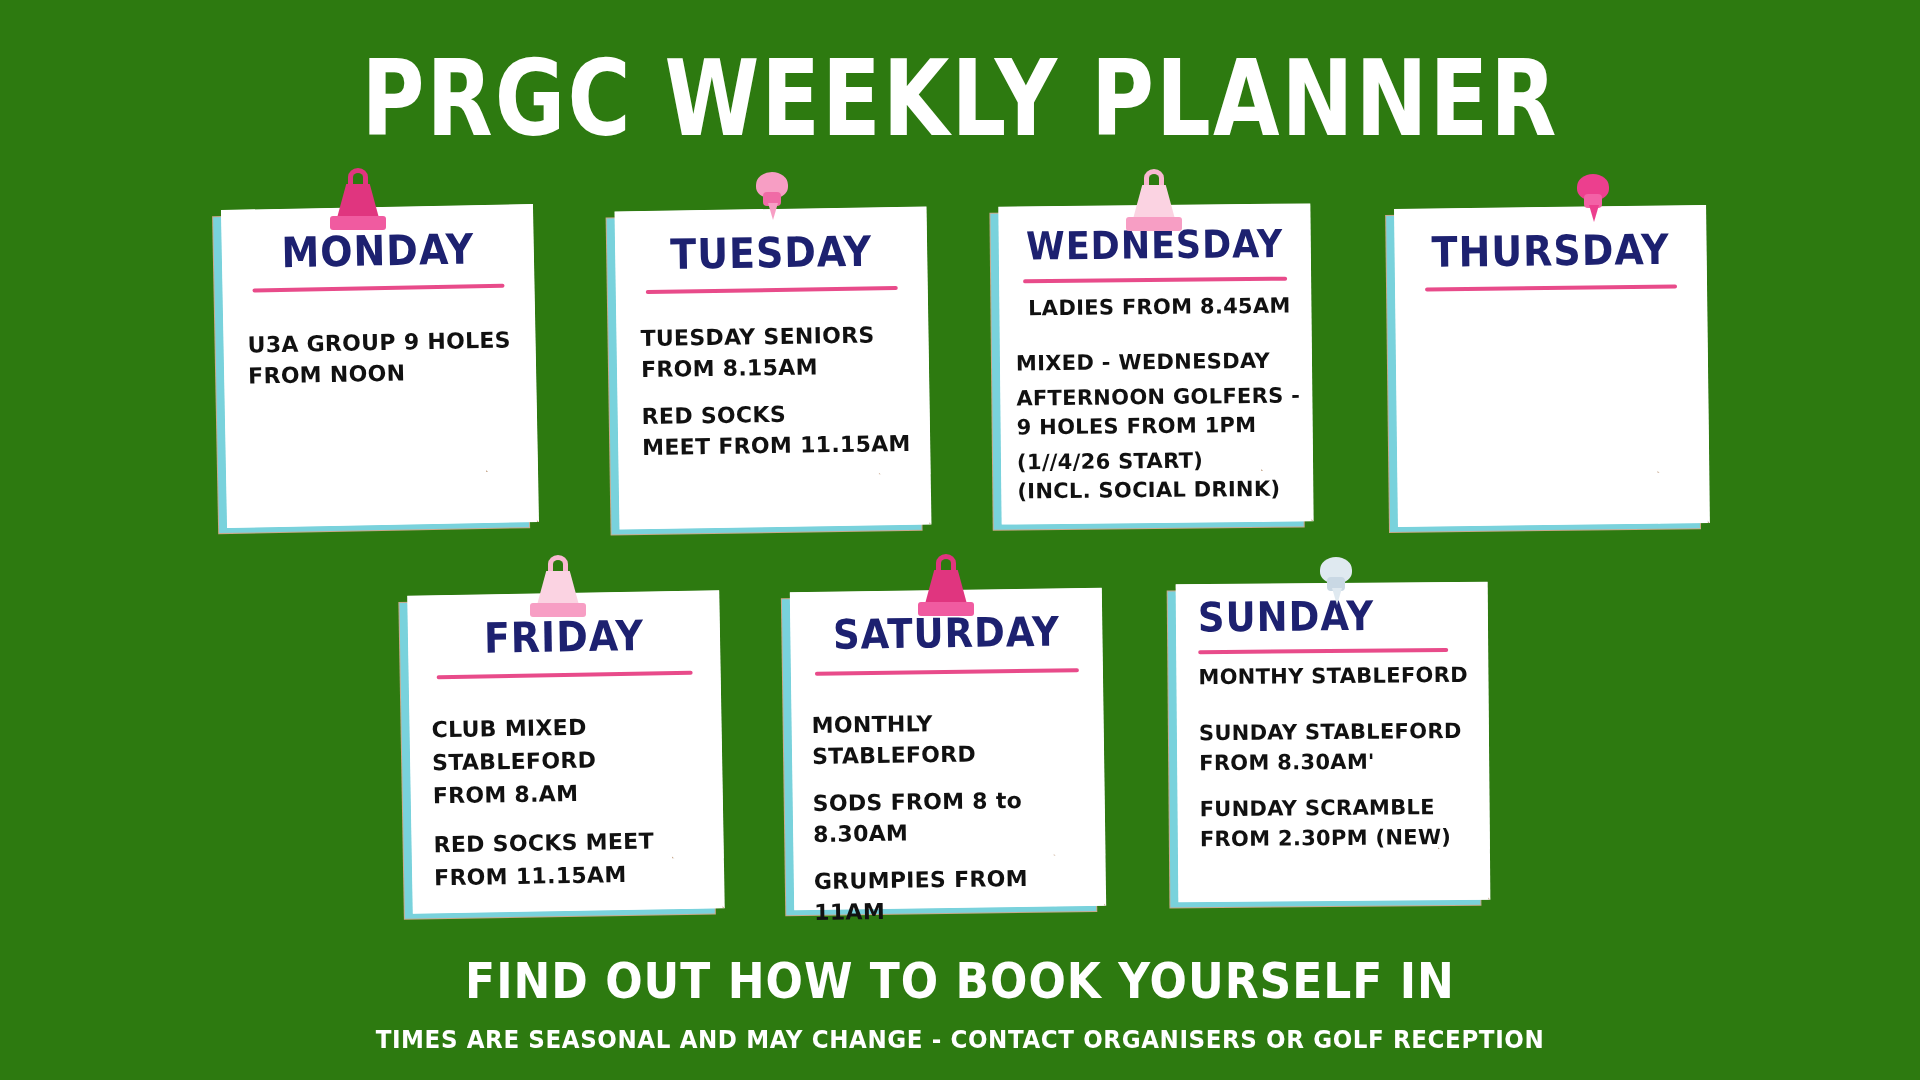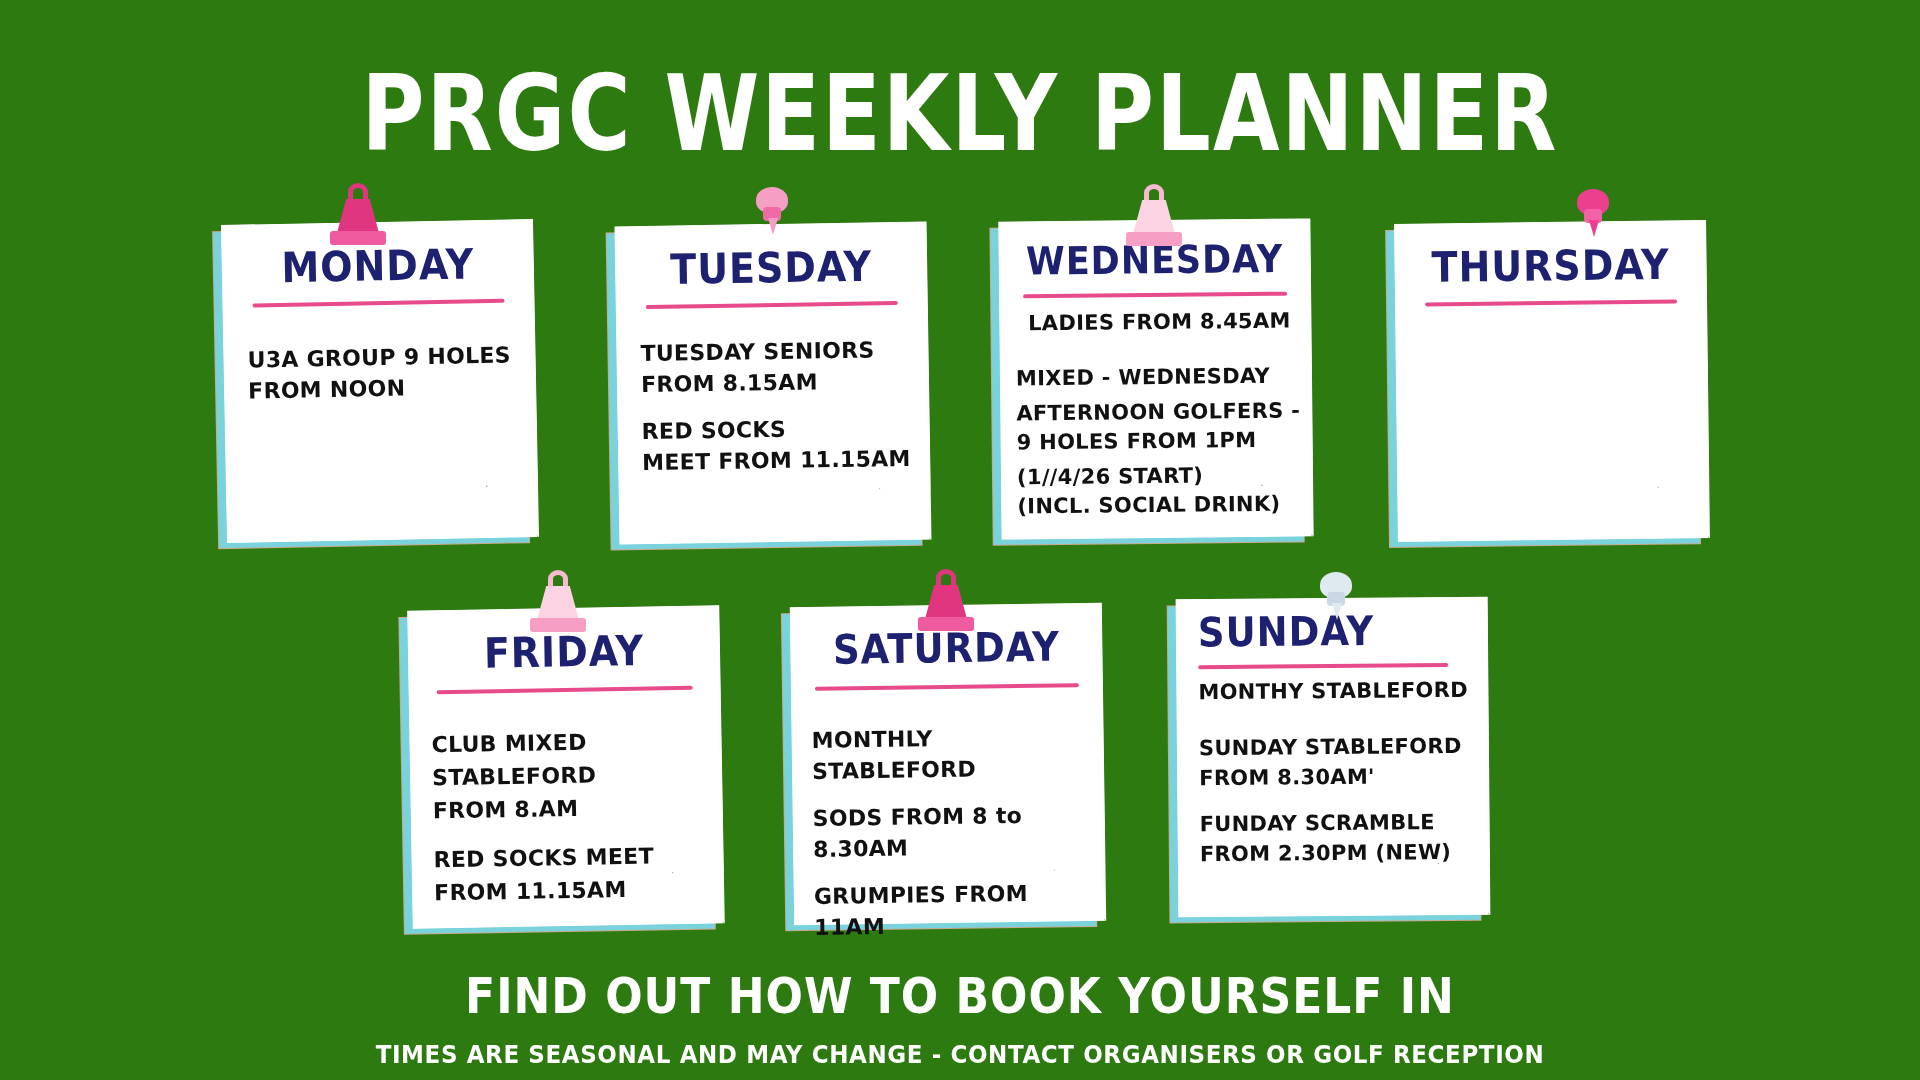--- a/index.html
+++ b/index.html
@@ -2,21 +2,21 @@
 <html><head>
 <meta charset="utf-8">
 <style>
   html,body{margin:0;padding:0;}
   body{
     width:1920px;height:1080px;overflow:hidden;
     background:#2d7a10;
     font-family:"DejaVu Sans","Liberation Sans",sans-serif;
     position:relative;
   }
-  #poster{position:absolute;inset:0;margin-top:15px;}
+  #poster{position:absolute;inset:0;}
 
   
   .title{
     position:absolute;top:46px;left:0;width:1920px;text-align:center;
     color:#ffffff;
     font-family:"DejaVu Sans","Liberation Sans",sans-serif;
     font-weight:700;
     font-size:86px;
     letter-spacing:2px;
     line-height:1;

